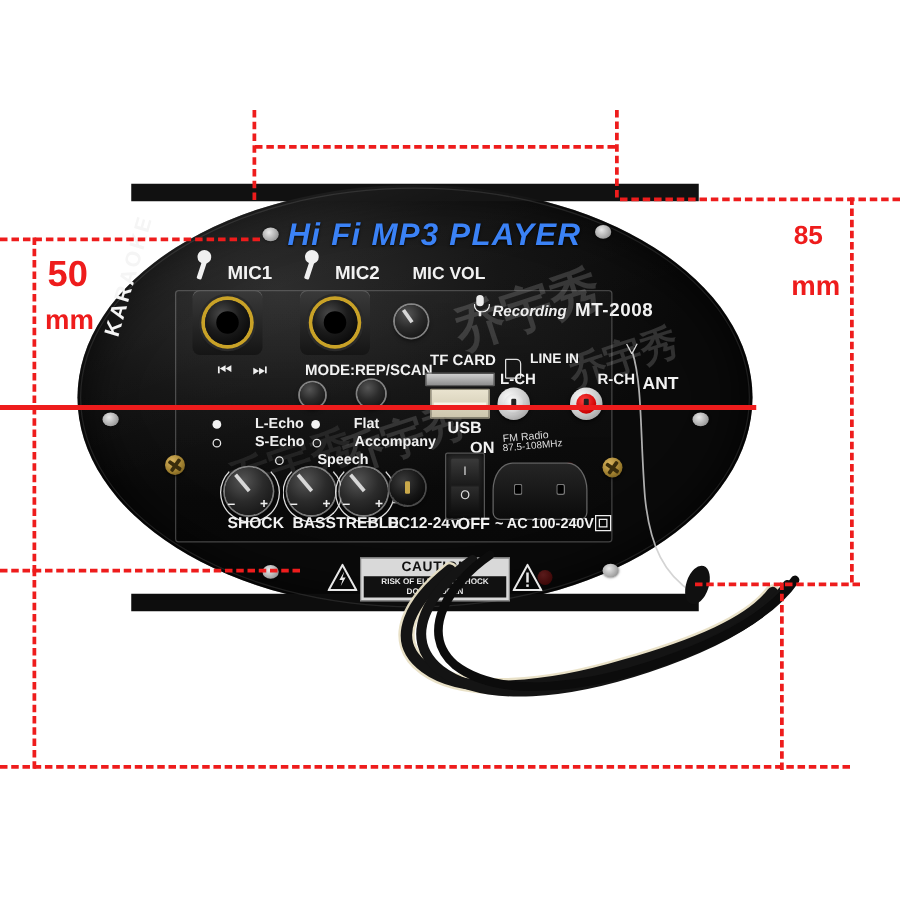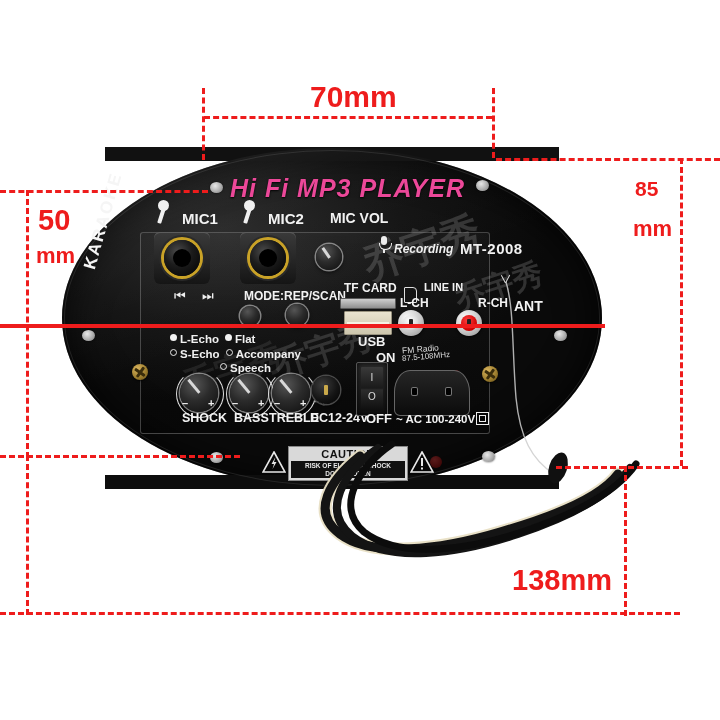--- a/index.html
+++ b/index.html
@@ -98,21 +98,21 @@
     user-select: none;
   }
   .title-text {
     position: absolute;
     left: 168px;
     top: 26px;
     font-size: 25px;
     font-weight: bold;
     font-style: italic;
     letter-spacing: 1px;
-    color: #ec4899;
+    color: #3b82f6;
     text-shadow: 0 1px 2px rgba(0,0,0,0.9);
     white-space: nowrap;
   }
   .lbl-mic1  { left: 120px; top: 62px;  font-size: 15px; font-weight: bold; }
   .lbl-mic2  { left: 206px; top: 62px;  font-size: 15px; font-weight: bold; }
   .lbl-micvol{ left: 268px; top: 62px;  font-size: 14px; font-weight: bold; }
   .lbl-rec   { left: 332px; top: 94px;  font-size: 12px; font-style: italic; font-weight: bold; }
   .lbl-model { left: 398px; top: 92px;  font-size: 15px; font-weight: bold; letter-spacing: 0.5px;}
   .lbl-mode  { left: 182px; top: 141px; font-size: 12px; font-weight: bold; }
   .lbl-tfcard{ left: 282px; top: 133px; font-size: 12px; font-weight: bold; }
@@ -148,21 +148,21 @@
   .opts {
     position: absolute;
     left: 108px;
     top: 186px;
     font-size: 11.5px;
     font-weight: bold;
     color: #f0f0f0;
     line-height: 11.5px;
   }
   .opt-row { display: flex; align-items: center; white-space: nowrap; }
-  .opt { display: inline-flex; margin-right: 6px; }
+  .opt { display: inline-flex; align-items: center; margin-right: 6px; gap: 24px; }
   .dot-f, .dot-o {
     display: inline-block;
     width: 7px; height: 7px;
     border-radius: 50%;
     margin-right: 3px;
   }
   .dot-f { background: #f2f2f2; }
   .dot-o { background: transparent; border: 1.3px solid #e8e8e8; width: 5px; height: 5px; }
 
   
@@ -692,34 +692,32 @@
     <path d="M60 16 C 30 40, 10 72, 40 94 C 72 118, 140 110, 200 92 C 256 76, 300 58, 318 34" fill="none" stroke="#e8dfc4" stroke-width="13" stroke-linecap="round" opacity="0.95"></path>
     <path d="M60 16 C 30 40, 10 72, 40 94 C 72 118, 140 110, 200 92 C 256 76, 300 58, 318 34" fill="none" stroke="#141414" stroke-width="9" stroke-linecap="round"></path>
     <path d="M78 8 C 44 32, 20 70, 52 96 C 88 124, 158 114, 218 94 C 272 76, 312 54, 330 28" fill="none" stroke="#141414" stroke-width="8" stroke-linecap="round"></path>
     <path d="M92 4 C 60 26, 34 66, 64 92 C 100 120, 170 110, 228 90 C 280 72, 318 50, 336 24" fill="none" stroke="#0c0c0c" stroke-width="7" stroke-linecap="round"></path>
     <ellipse cx="258" cy="28" rx="9" ry="16" fill="#101010" transform="rotate(18 258 28)"></ellipse>
   </svg>
 
   <div class="vdash" style="left:202px; top:88px;  height:72px;"></div>
   <div class="vdash" style="left:492px; top:88px;  height:70px;"></div>
   <div class="hdash" style="left:204px; top:116px; width:288px;"></div>
-  <div class="dim-text" style="left:310px; top:82px; font-size:30px;">70mm</div>
 
   <div class="hdash" style="left:0px;  top:190px; width:208px;"></div>
   <div class="hdash" style="left:0px;  top:455px; width:240px;"></div>
   <div class="vdash" style="left:26px; top:190px; height:268px;"></div>
   <div class="dim-text" style="left:38px; top:206px; font-size:29px;">50</div>
   <div class="dim-text" style="left:36px; top:245px; font-size:22px;">mm</div>
 
   <div class="hdash" style="left:496px; top:158px; width:224px;"></div>
   <div class="vdash" style="left:680px; top:158px; height:308px;"></div>
   <div class="dim-text" style="left:635px; top:178px; font-size:21px;">85</div>
   <div class="dim-text" style="left:633px; top:218px; font-size:22px;">mm</div>
 
   <div class="hsolid" style="left:0px; top:324px; width:605px;"></div>
 
   <div class="vdash" style="left:26px; top:455px; height:160px;"></div>
   <div class="hdash" style="left:0px; top:612px; width:680px;"></div>
   <div class="vdash" style="left:624px; top:466px; height:150px;"></div>
   <div class="hdash" style="left:556px; top:466px; width:132px;"></div>
-  <div class="dim-text" style="left:512px; top:566px; font-size:29px;">138mm</div>
 
 </div>
 
 </body></html>

